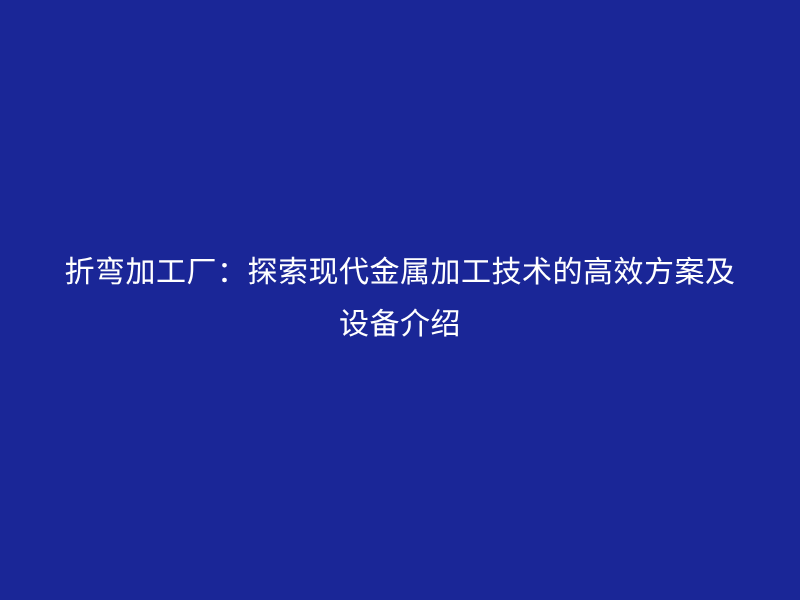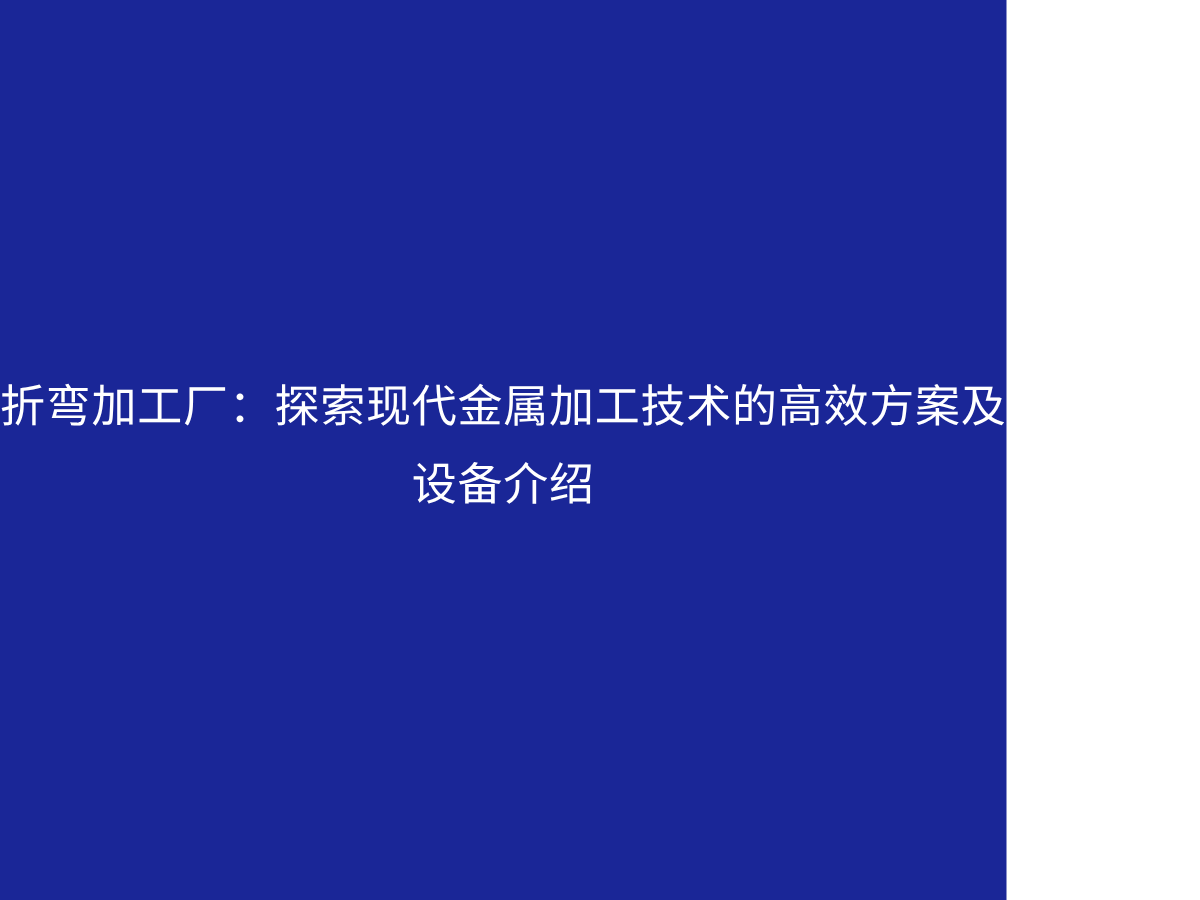--- a/index.html
+++ b/index.html
@@ -12,21 +12,21 @@
     width: 800px;
     height: 600px;
     overflow: hidden;
     font-family: "Liberation Sans", "DejaVu Sans", sans-serif;
   }
 
   
   .slide {
     position: relative;
     box-sizing: border-box;
-    width: 671px;
+    width: 800px;
     height: 600px;
     background: #1a2697;
     display: flex;
     align-items: center;
     justify-content: center;
   }
 
   
   .title-block {
     width: 690px;

